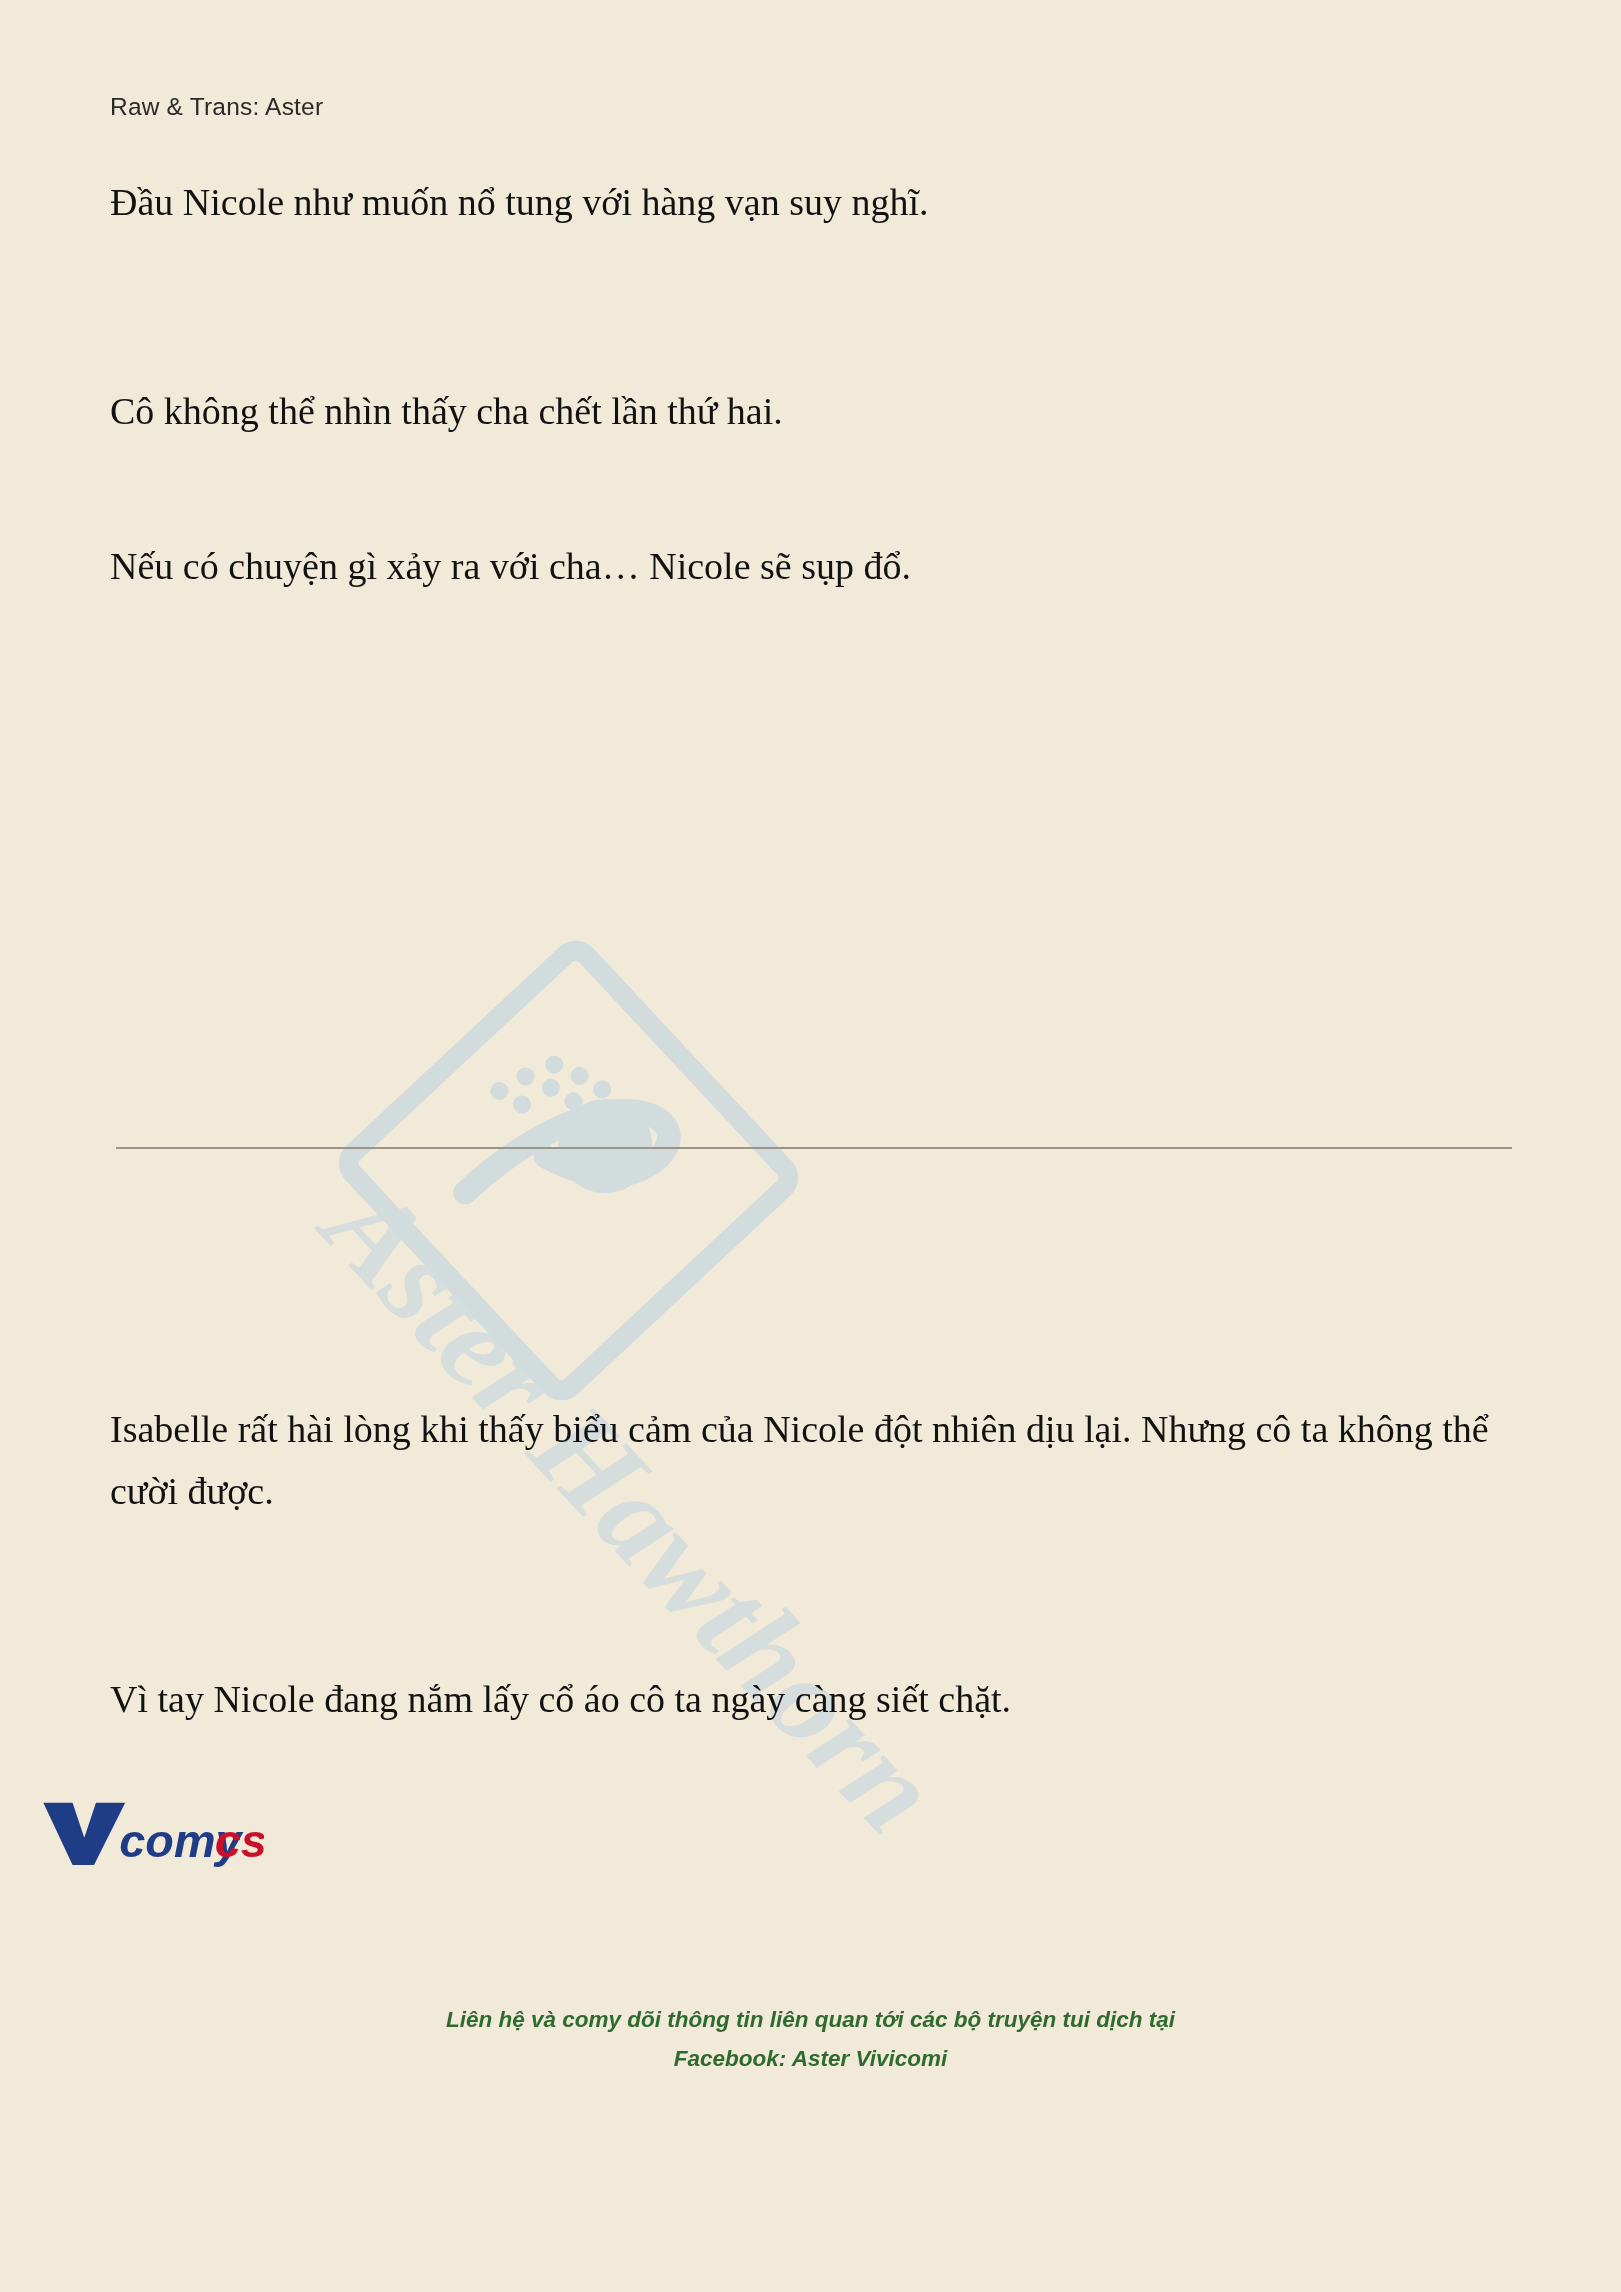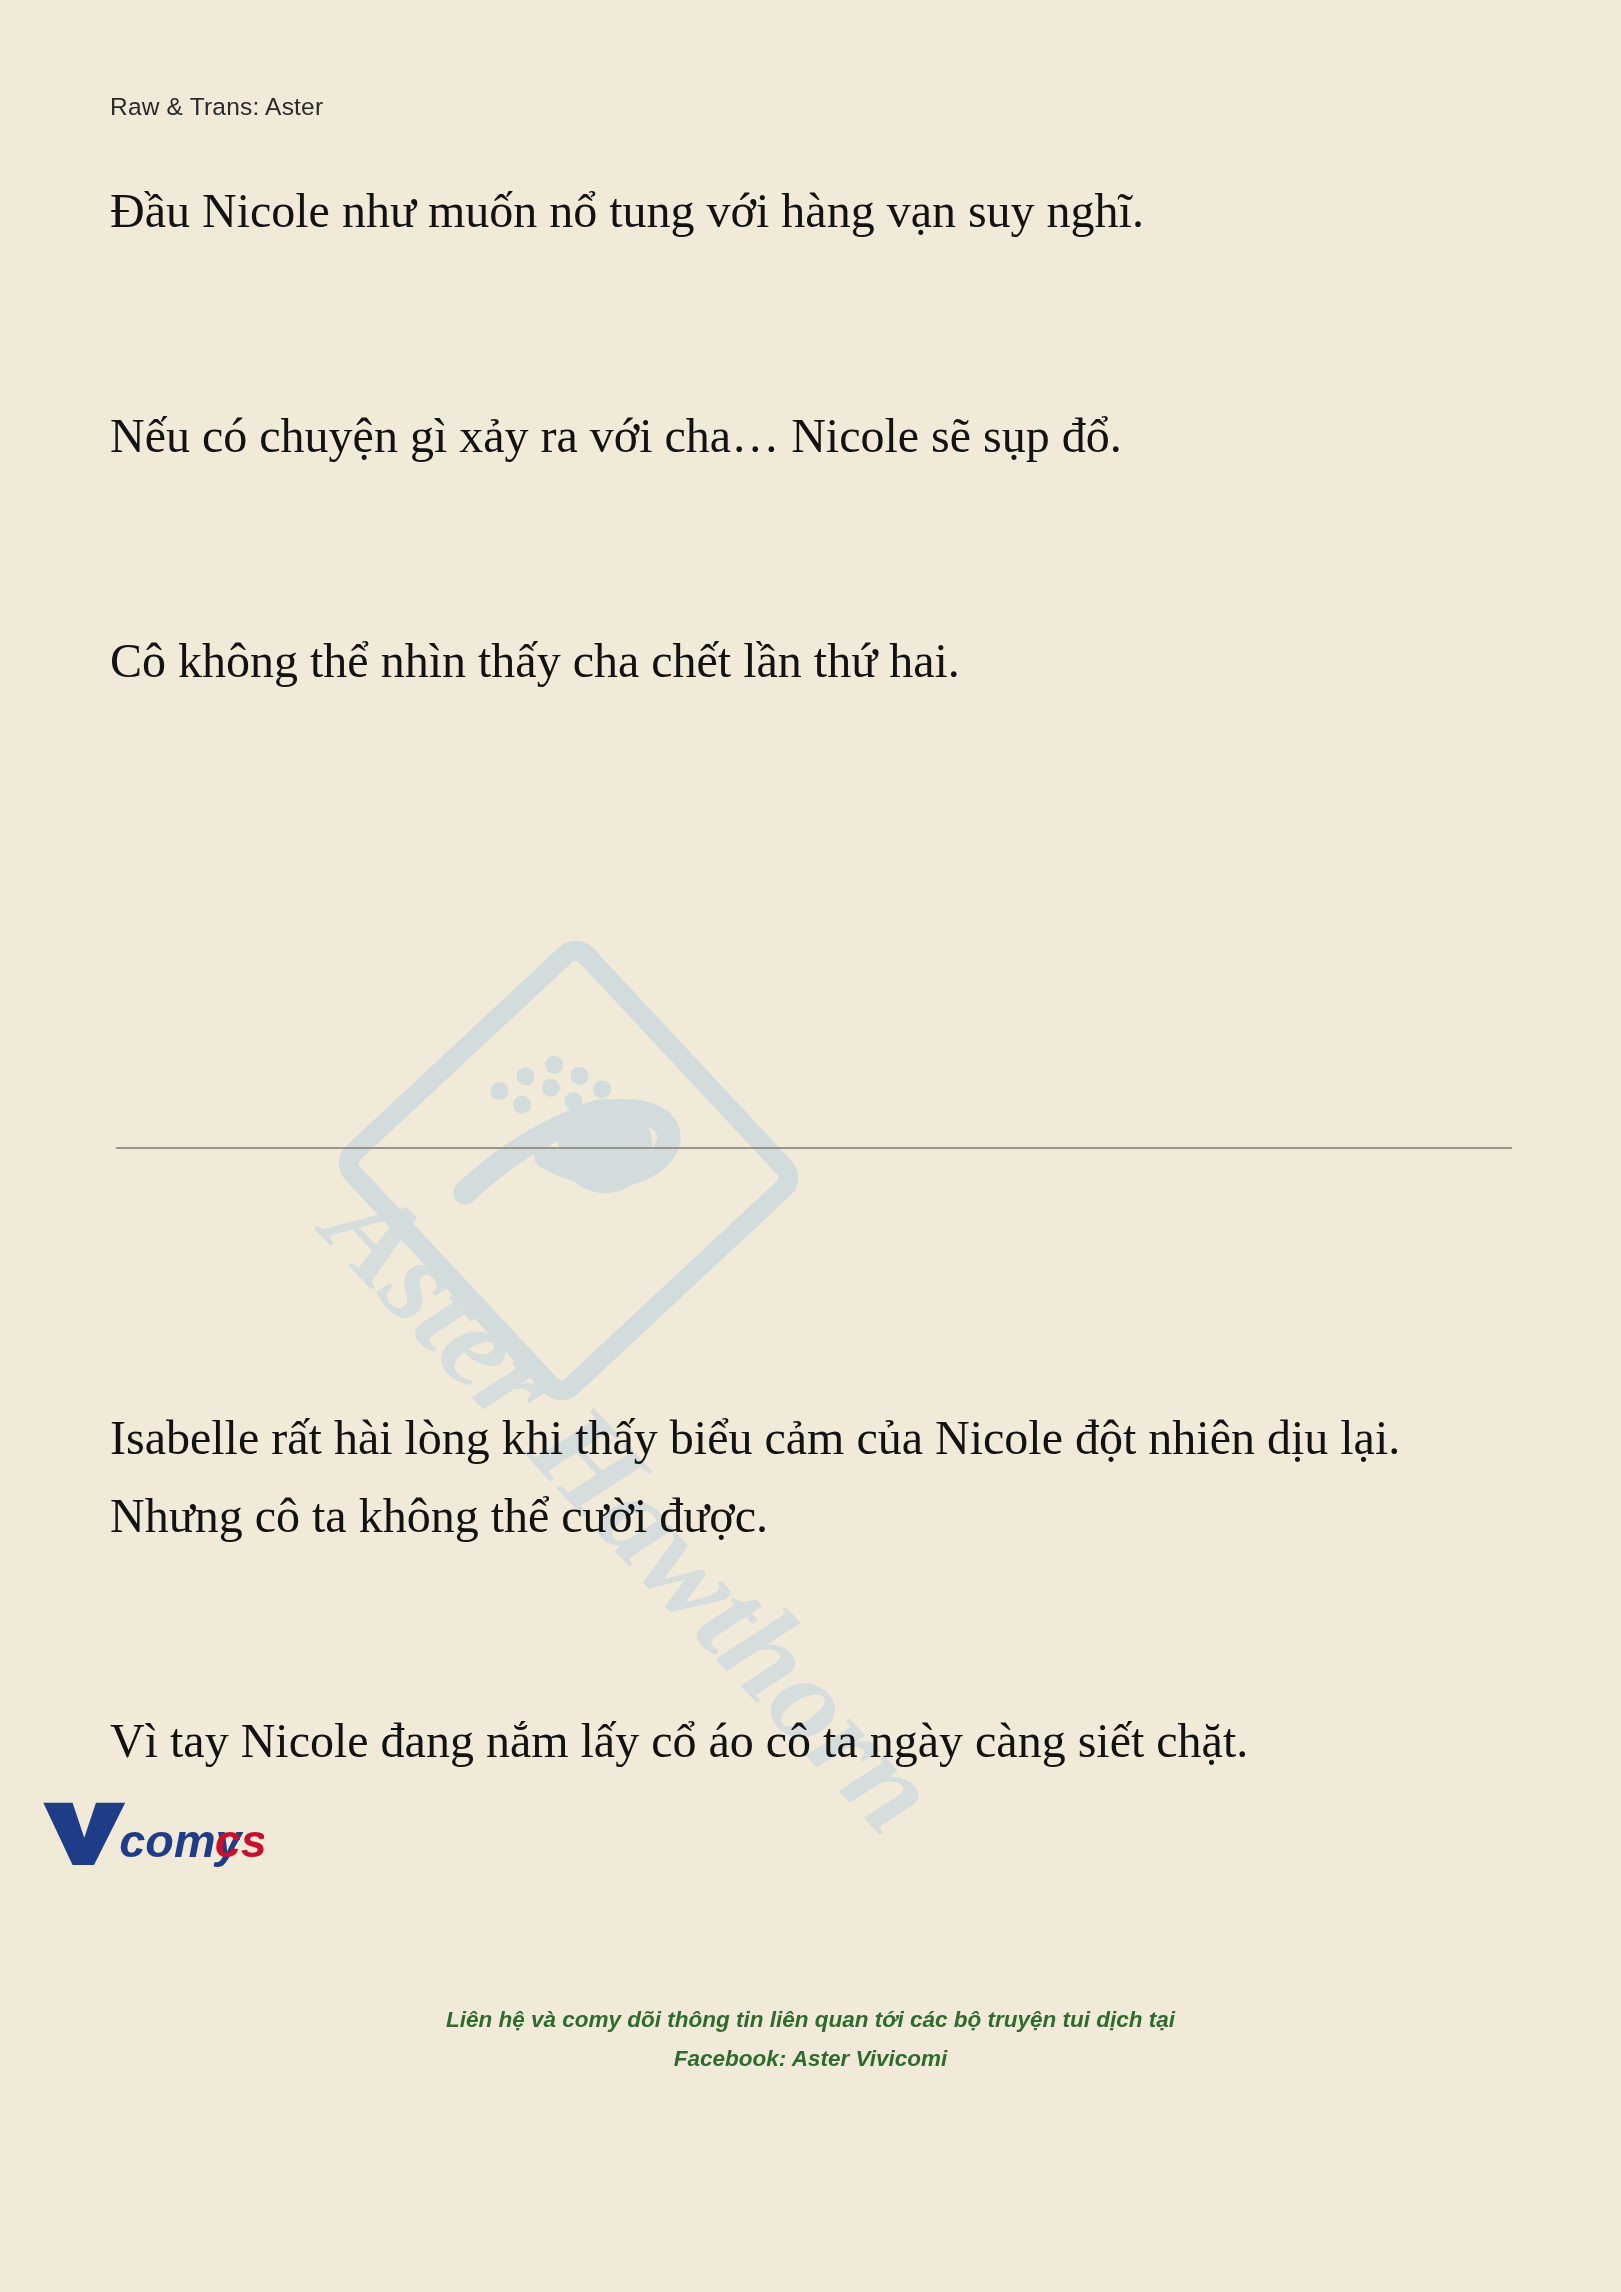--- a/index.html
+++ b/index.html
@@ -70,21 +70,21 @@
 
   
   .content {
     position: absolute;
     left: 110px;
     top: 172px;
     width: 1402px;
   }
   .para {
     font-family: "Liberation Serif", serif;
-    font-size: 48px;
+    font-size: 38px;
     line-height: 1.62;
     color: #121212;
     margin: 0 0 94px 0;
     position: relative;
     z-index: 3;
   }
   .para.gap-big {
     margin-bottom: 147px;
   }
 
@@ -155,22 +155,22 @@
           <circle cx="74" cy="72" r="5"></circle>
         <circle cx="42" cy="98" r="5"></circle>
           <circle cx="56" cy="94" r="5"></circle>
       </g>
     </svg>
     <div class="wm-text">Aster Hawthorn</div>
   </div>
 
   <div class="content">
     <p class="para gap-big">Đầu Nicole như muốn nổ tung với hàng vạn suy nghĩ.</p>
+    <p class="para">Cô không thể nhìn thấy cha chết lần thứ hai.</p>
     <p class="para gap-big">Nếu có chuyện gì xảy ra với cha… Nicole sẽ sụp đổ.</p>
-    <p class="para">Cô không thể nhìn thấy cha chết lần thứ hai.</p>
   </div>
 
   <div class="divider"></div>
 
   <div class="section2">
     <p class="para gap-big">Isabelle rất hài lòng khi thấy biểu cảm của Nicole đột nhiên dịu lại. Nhưng cô ta không thể cười được.</p>
     <p class="para">Vì tay Nicole đang nắm lấy cổ áo cô ta ngày càng siết chặt.</p>
   </div>
 
   <div class="notice">

